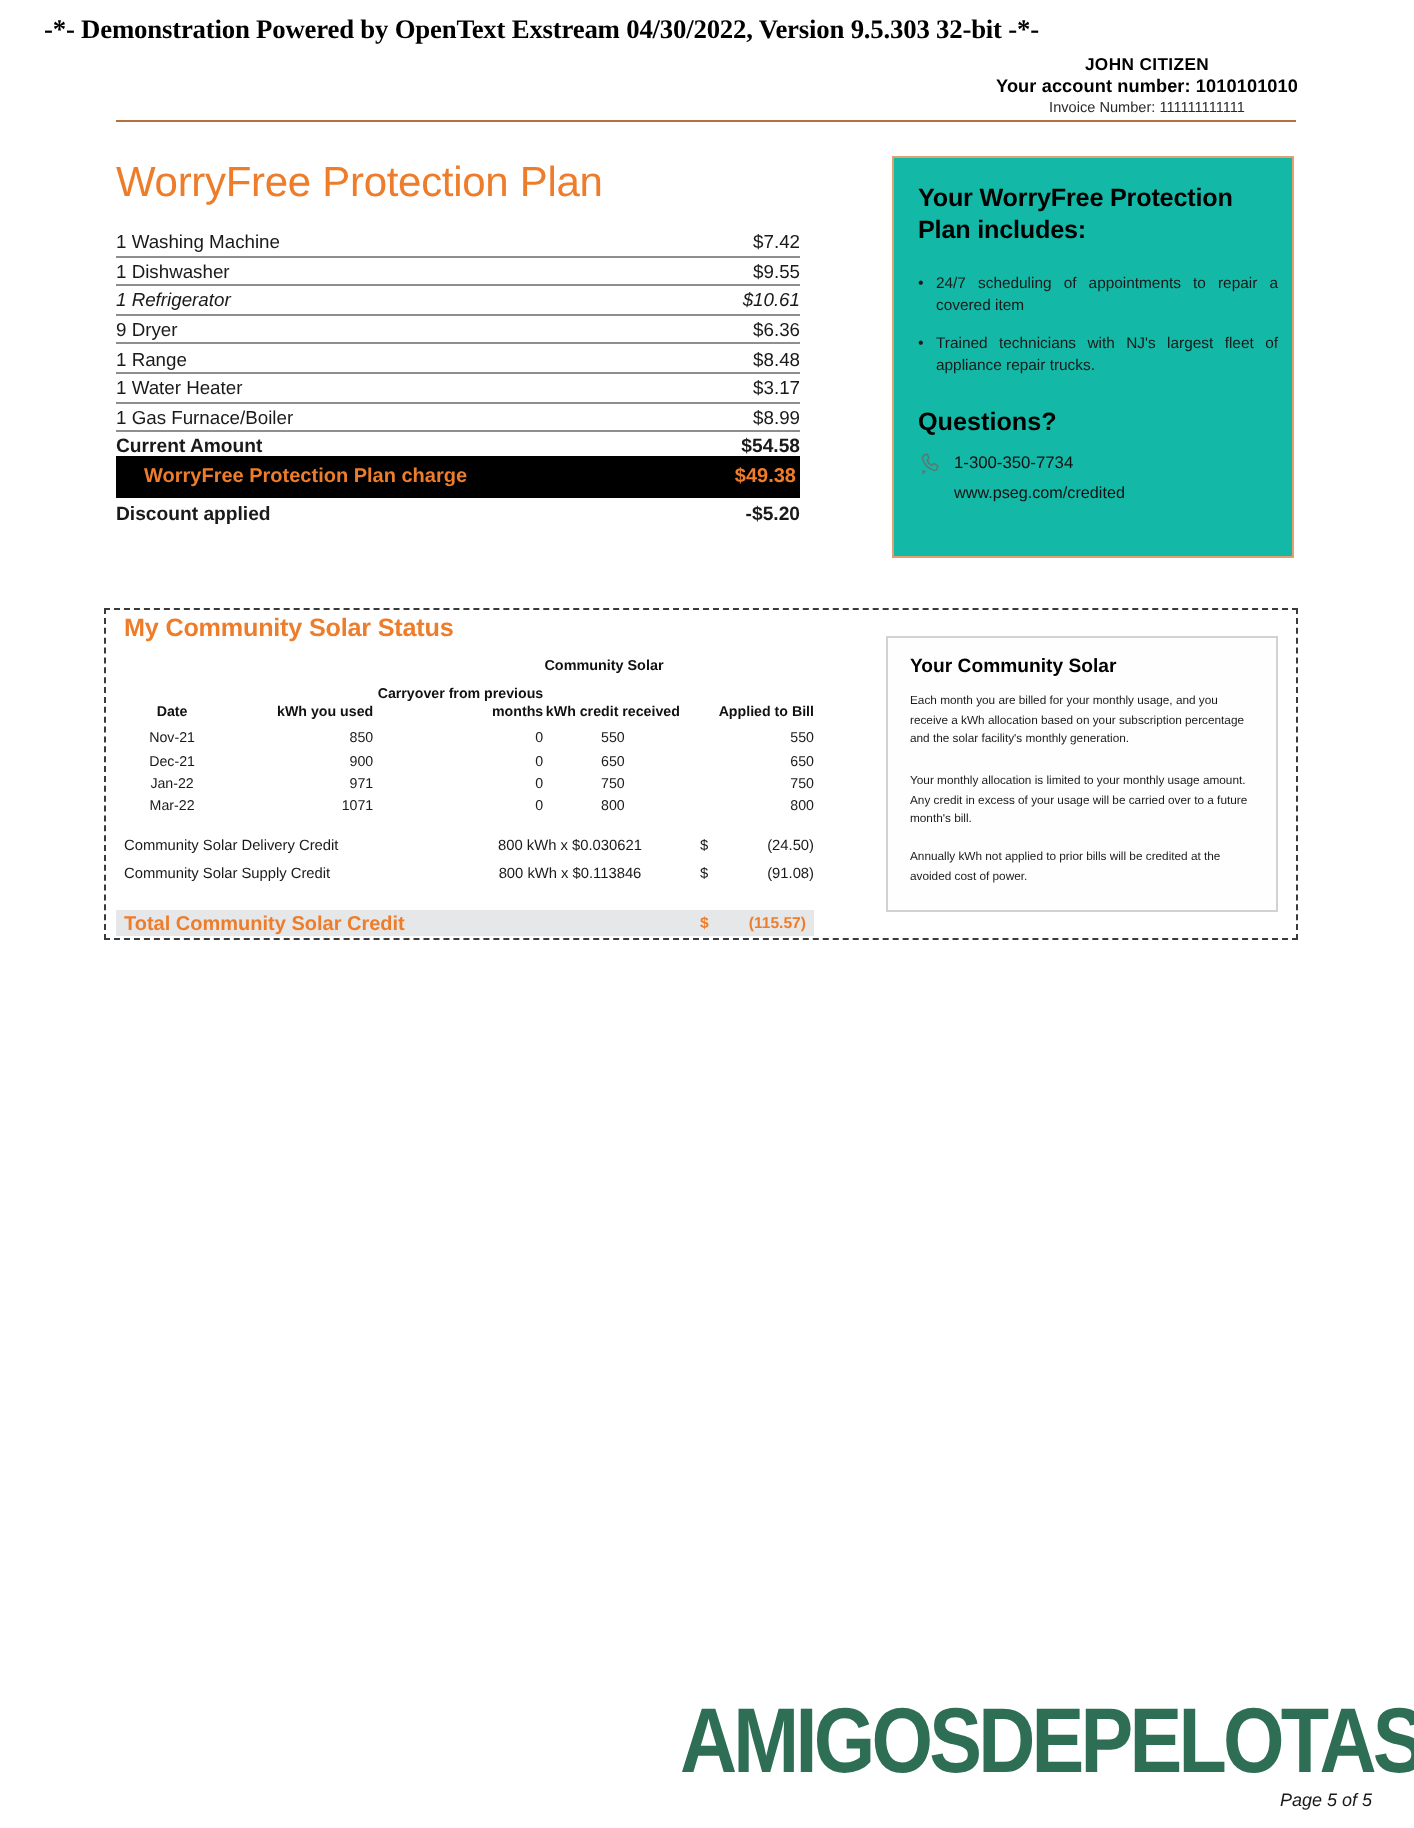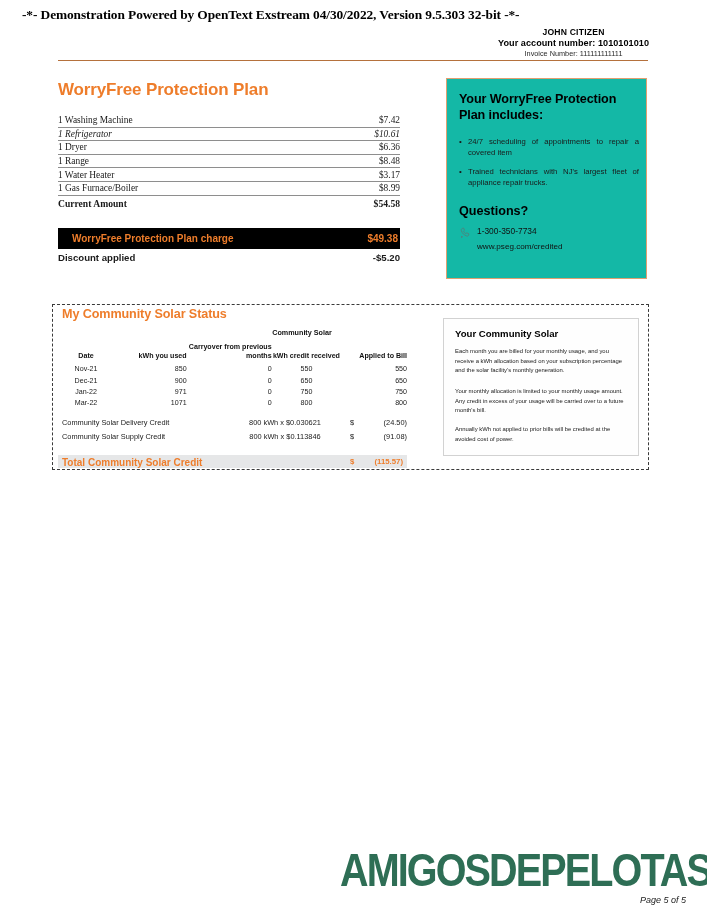--- a/index.html
+++ b/index.html
@@ -65,40 +65,39 @@
     width: 590px;
     height: 1px;
     background: #b5713d;
   }
 
   
   .wf-title {
     position: absolute;
     left: 58px;
     top: 80px;
-    font-size: 17px;
-    font-weight: bold;
+    font-size: 21px;
+    font-weight: normal;
     color: #ee7d2b;
     letter-spacing: -0.15px;
   }
 
   .wf-table {
     position: absolute;
     left: 58px;
     top: 114px;
     width: 342px;
     border-collapse: collapse;
   }
   .wf-table td {
     font-size: 9.4px;
     padding: 1.3px 0 1.3px 0;
     border-bottom: 1px solid #8e8e8e;
     color: #1a1a1a;
     vertical-align: bottom;
-    font-family: Liberation Serif, serif;
   }
   .wf-table td.amt {
     text-align: right;
   }
   .wf-table tr.italic td {
     font-style: italic;
   }
   .wf-table tr.total td {
     font-weight: bold;
     border-bottom: none;
@@ -402,26 +401,30 @@
 <div class="top-rule"></div>
 
 <div class="wf-title">WorryFree Protection Plan</div>
 
 <table class="wf-table">
   <tbody>
     <tr>
       <td>1 Washing Machine</td>
       <td class="amt">$7.42</td>
     </tr>
+    <tr>
+      <td>1 Dishwasher</td>
+      <td class="amt">$9.55</td>
+    </tr>
     <tr class="italic">
       <td>1 Refrigerator</td>
       <td class="amt">$10.61</td>
     </tr>
     <tr>
-      <td>1 Dryer</td>
+      <td>9 Dryer</td>
       <td class="amt">$6.36</td>
     </tr>
     <tr>
       <td>1 Range</td>
       <td class="amt">$8.48</td>
     </tr>
     <tr>
       <td>1 Water Heater</td>
       <td class="amt">$3.17</td>
     </tr>

